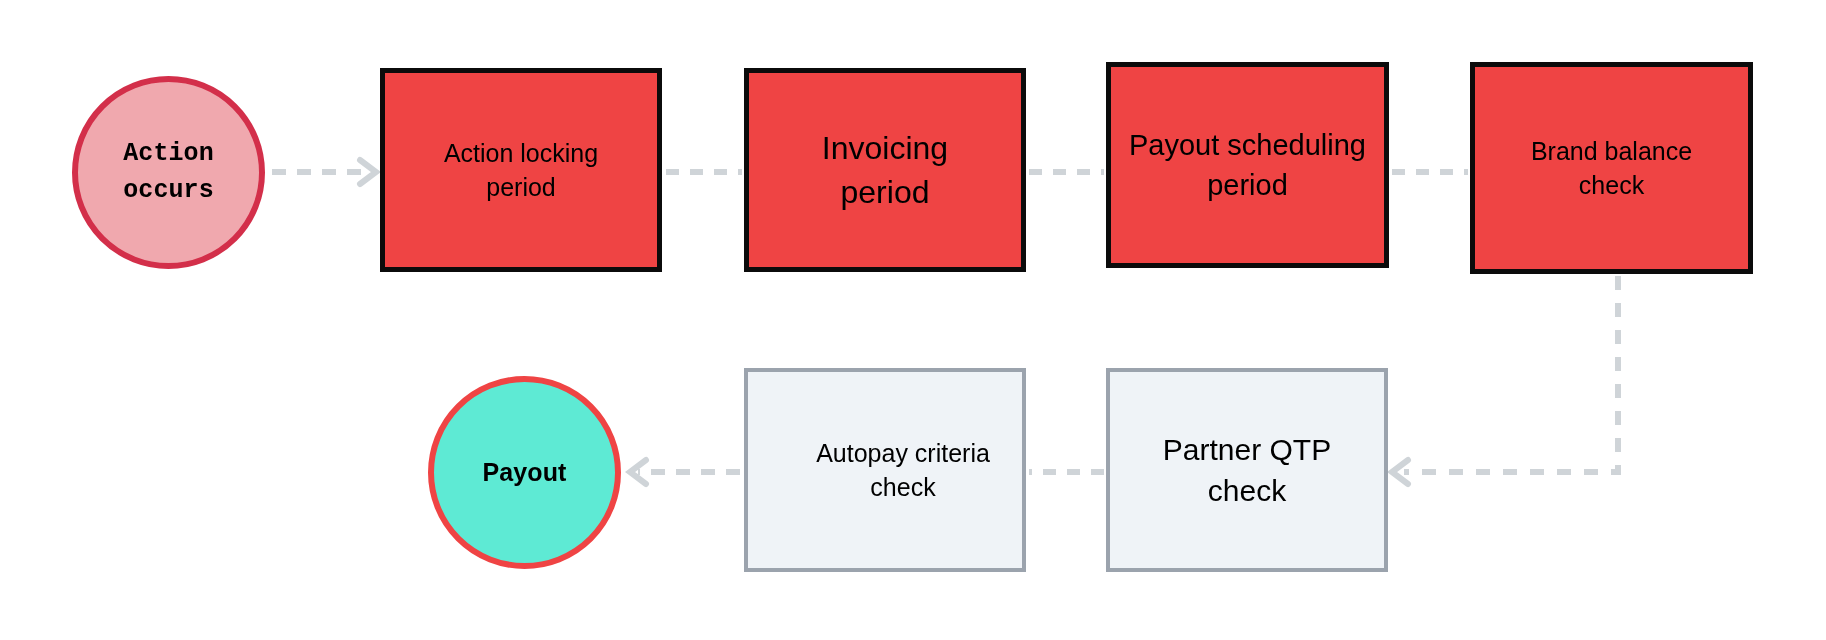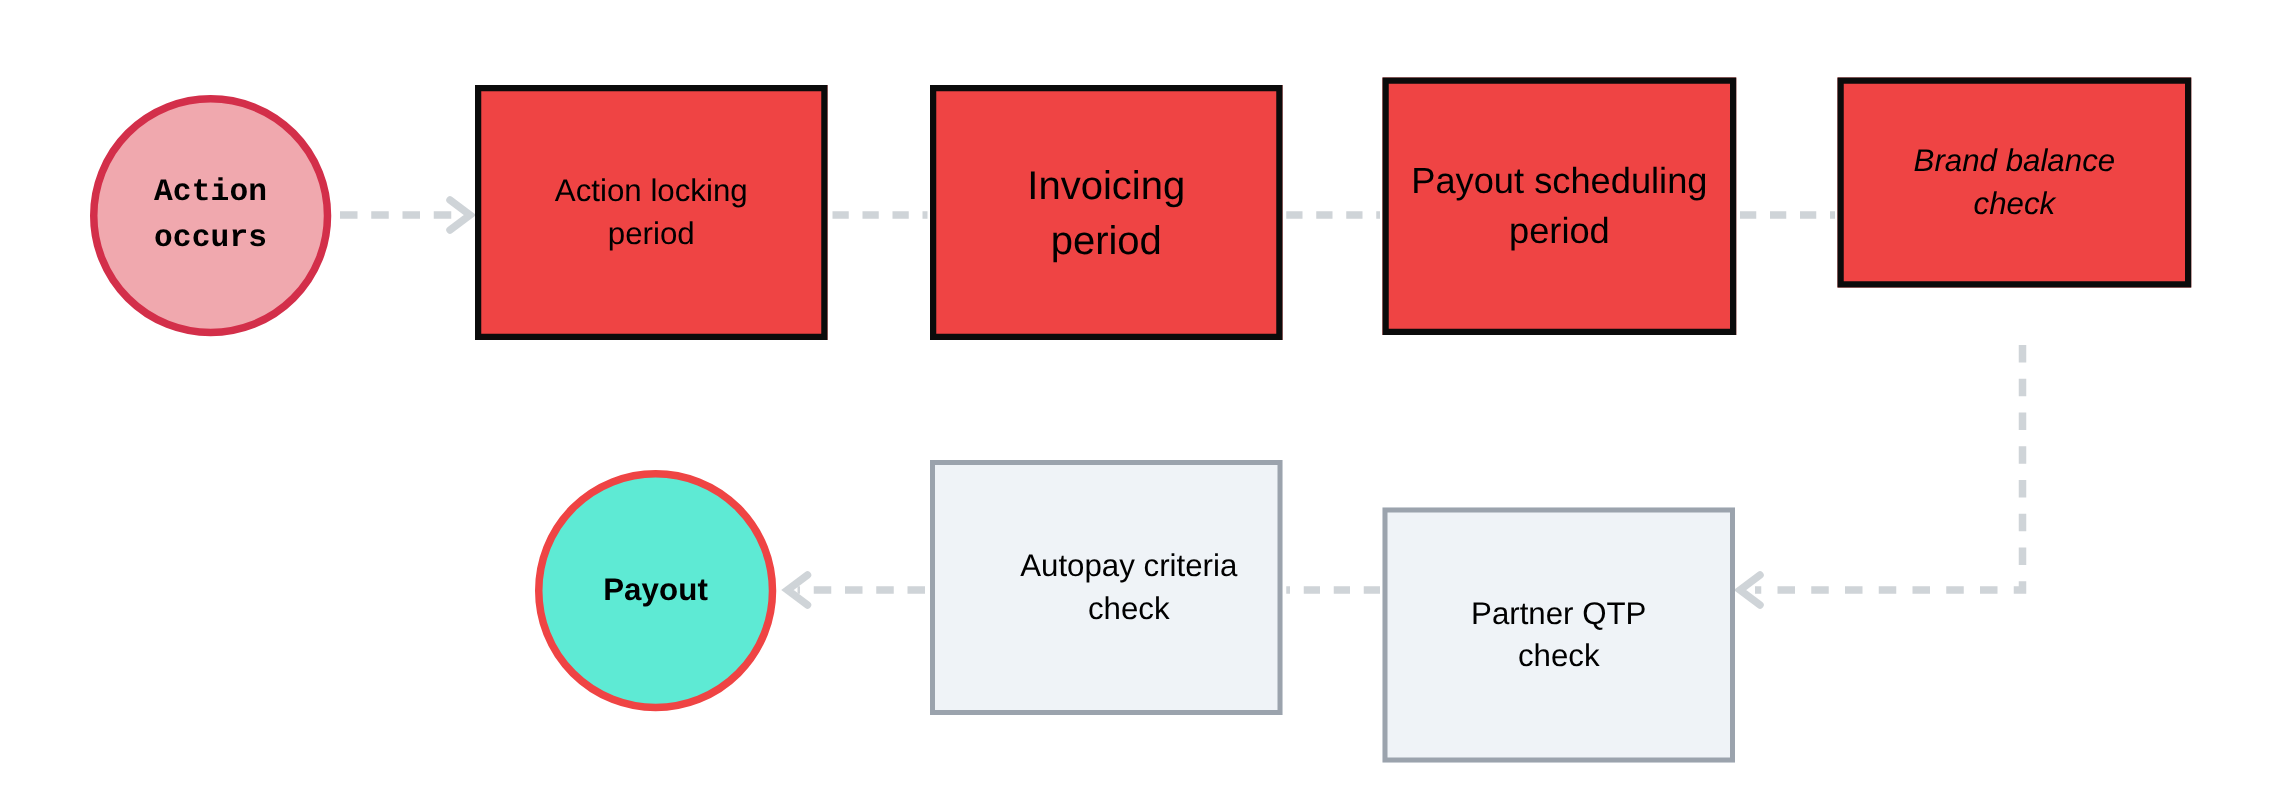--- a/index.html
+++ b/index.html
@@ -115,33 +115,33 @@
   <div class="box-node stage" style="left:744px; top:68px; width:282px; height:204px; font-size:32px;">
     <span class="node-label">Invoicing
 period</span>
   </div>
 
   <div class="box-node stage" style="left:1106px; top:62px; width:283px; height:206px; font-size:29px;">
     <span class="node-label">Payout scheduling
 period</span>
   </div>
 
-  <div class="box-node stage" style="left:1470px; top:62px; width:283px; height:168px; font-size:25px;font-style:italic;">
+  <div class="box-node stage" style="left:1470px; top:62px; width:283px; height:212px; font-size:25px;">
     <span class="node-label">Brand balance
 check</span>
   </div>
 
   <div class="circle-node" style="left:428px; top:376px; width:193px; height:193px;
               background:#5eead4; border:6px solid #ef4444; font-size:25px;">
     <span class="node-label">Payout</span>
   </div>
 
   <div class="box-node check" style="left:744px; top:368px; width:282px; height:204px; font-size:25px;padding-left:36px;">
     <span class="node-label">Autopay criteria
 check</span>
   </div>
 
-  <div class="box-node check" style="left:1106px; top:368px; width:282px; height:204px; font-size:25px;margin-top:38px;">
+  <div class="box-node check" style="left:1106px; top:368px; width:282px; height:204px; font-size:30px;">
     <span class="node-label">Partner QTP
 check</span>
   </div>
 
 </div>
 
 </body></html>

